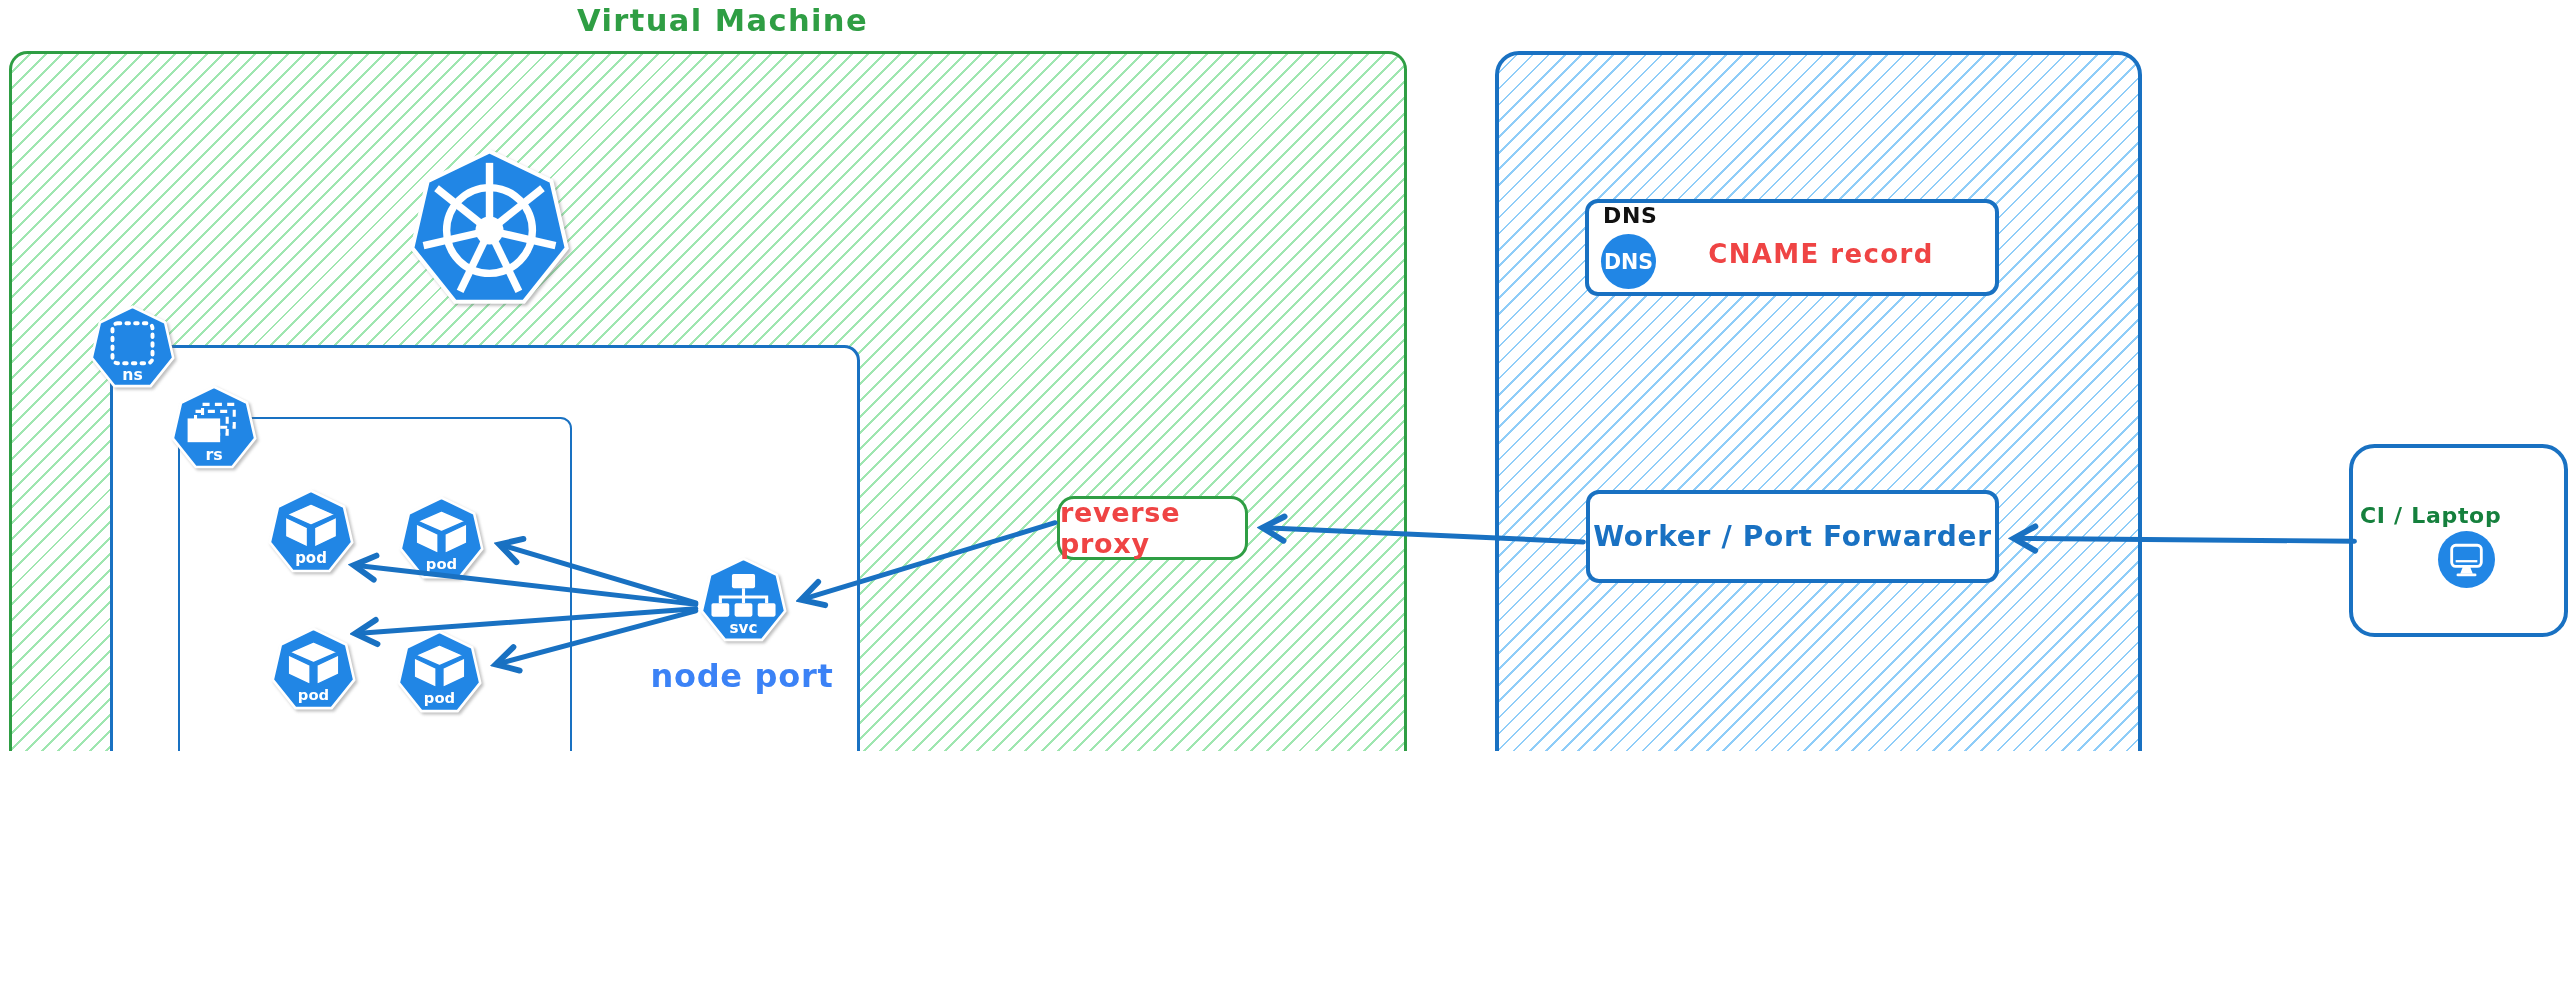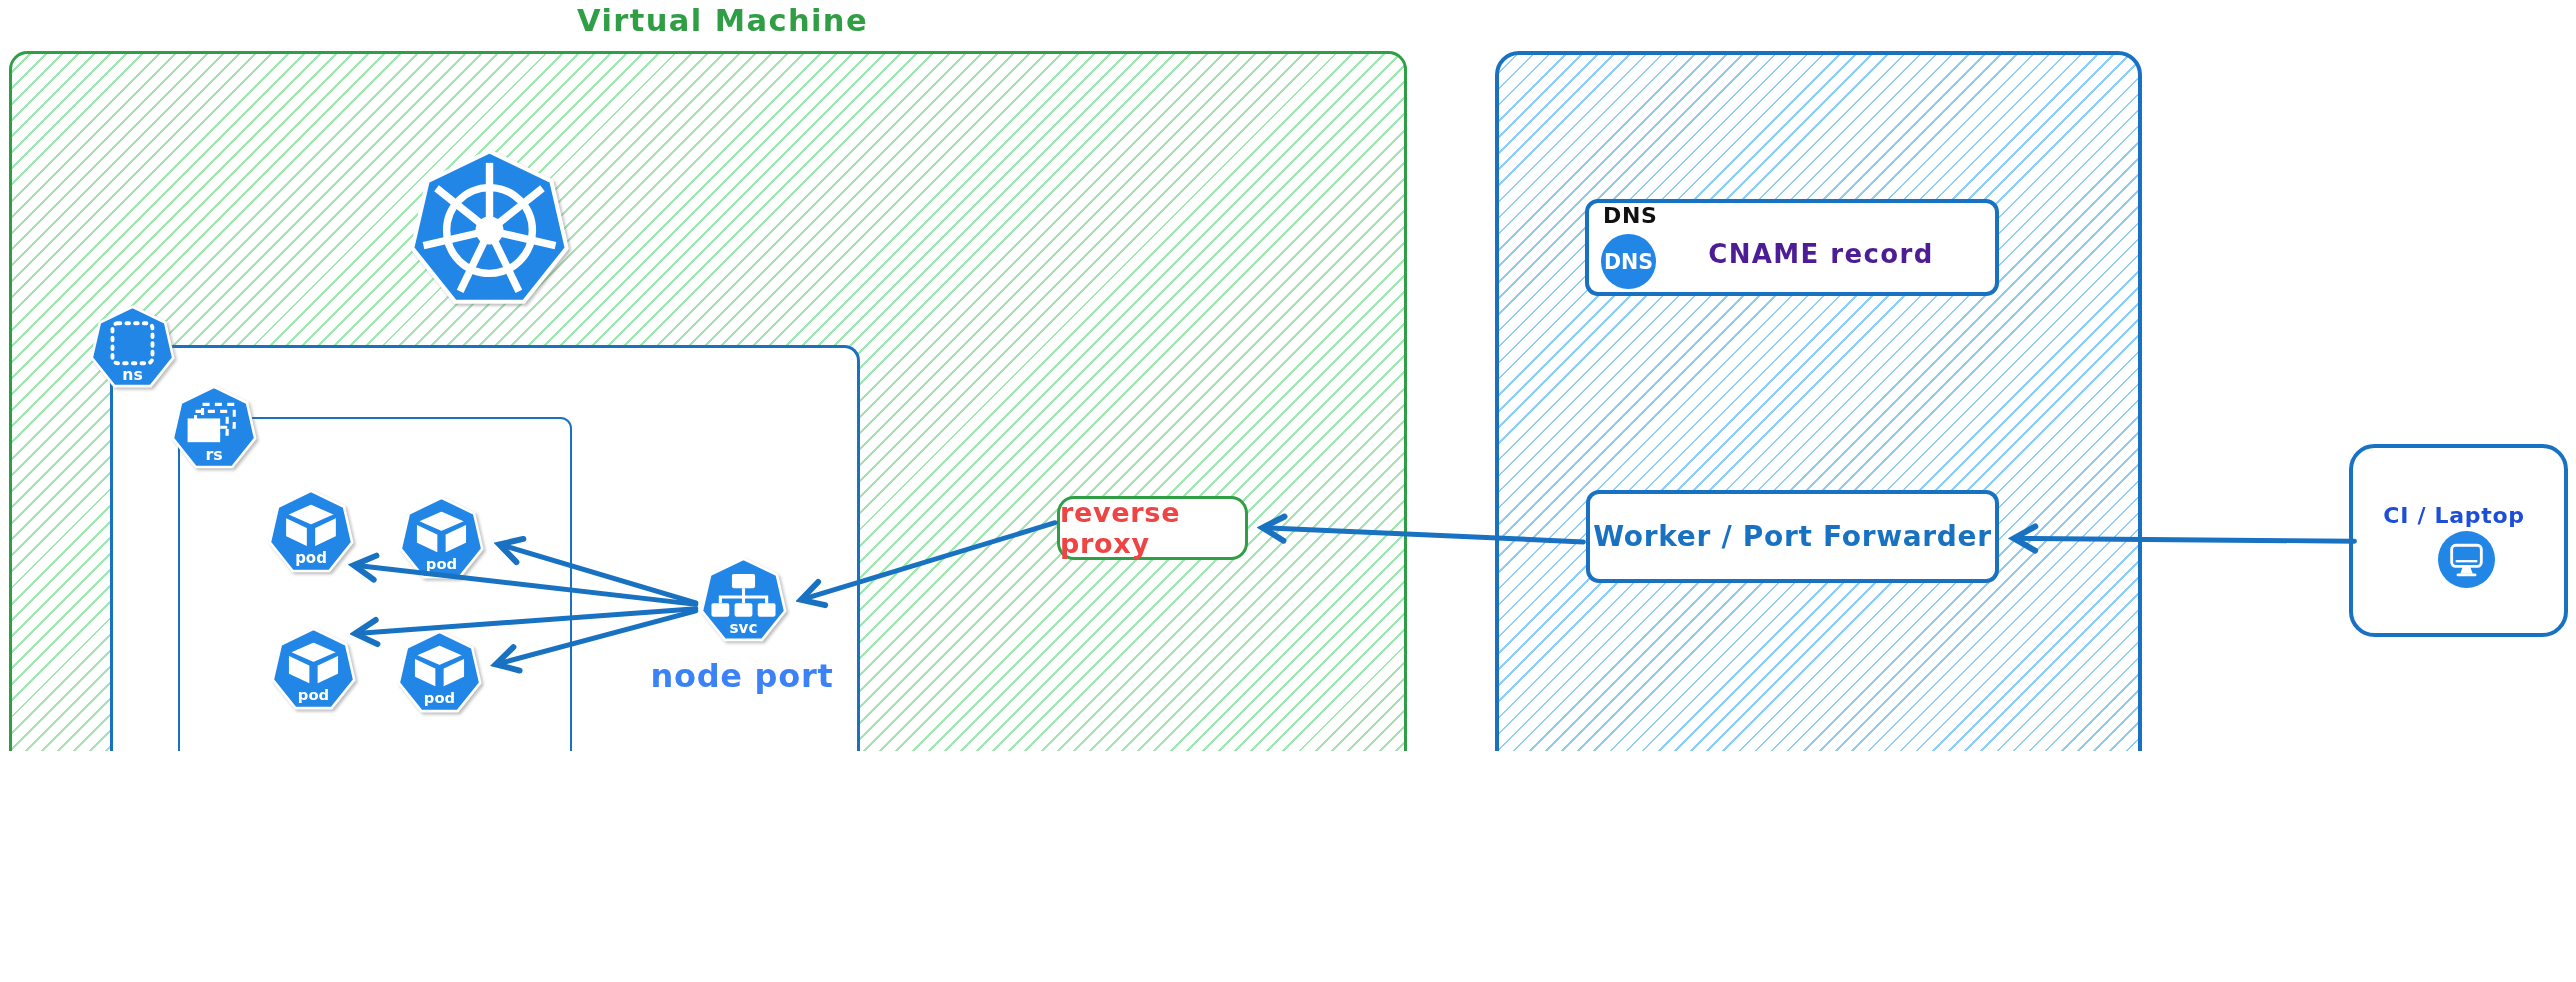--- a/index.html
+++ b/index.html
@@ -34,24 +34,24 @@
   .dns-card{left:1585px;top:199px;width:406px;height:89px;}
   .worker-card{left:1586px;top:490px;width:405px;height:85px;display:flex;align-items:center;justify-content:center;}
   .worker-card span{color:#1971c2;font-size:28px;font-weight:600;letter-spacing:0.7px;}
   .ci-card{left:2349px;top:444px;width:211px;height:185px;border-radius:25.6px;}
 
   .dns-tag{position:absolute;left:1603px;top:203px;font-size:22px;font-weight:700;color:#111111;letter-spacing:0.7px;}
   .badge{position:absolute;border-radius:50%;background:#2186e5;display:flex;align-items:center;justify-content:center;}
   .dns-badge{left:1601px;top:234px;width:55px;height:55px;}
   .dns-badge span{color:#fff;font-size:20.6px;font-weight:700;}
   .cname{position:absolute;left:1679px;top:239px;width:284px;text-align:center;
-    color:#4c1d95;font-size:26px;font-weight:600;letter-spacing:1.4px;}
+    color:#ef4444;font-size:26px;font-weight:600;letter-spacing:1.4px;}
 
-  .ci-label{position:absolute;left:2360px;top:503px;width:188px;text-align:center;
-    color:#1d4ed8;font-size:22px;font-weight:600;letter-spacing:0.7px;}
+  .ci-label{position:absolute;left:2360px;top:503px;width:188px;
+    color:#15803d;font-size:22px;font-weight:600;letter-spacing:0.7px;}
   .ci-badge{left:2438px;top:531px;width:57px;height:57px;}
 
   .node-port{position:absolute;left:625px;top:657px;width:234px;text-align:center;
     color:#3b82f6;font-size:32px;font-weight:600;letter-spacing:0.7px;}
 
   
   .hepta{position:absolute;filter:drop-shadow(2.1px 2.8px 1.4px rgba(110,110,110,.45));}
   .hepta text{fill:#ffffff;font-family:"DejaVu Sans",sans-serif;font-weight:700;}
   .arrows{position:absolute;left:0;top:0;pointer-events:none;}
 </style>

